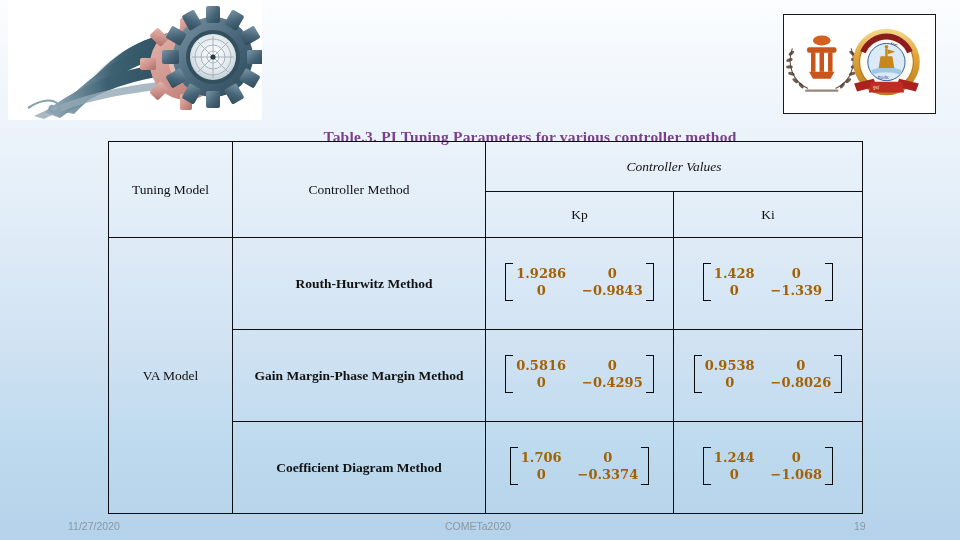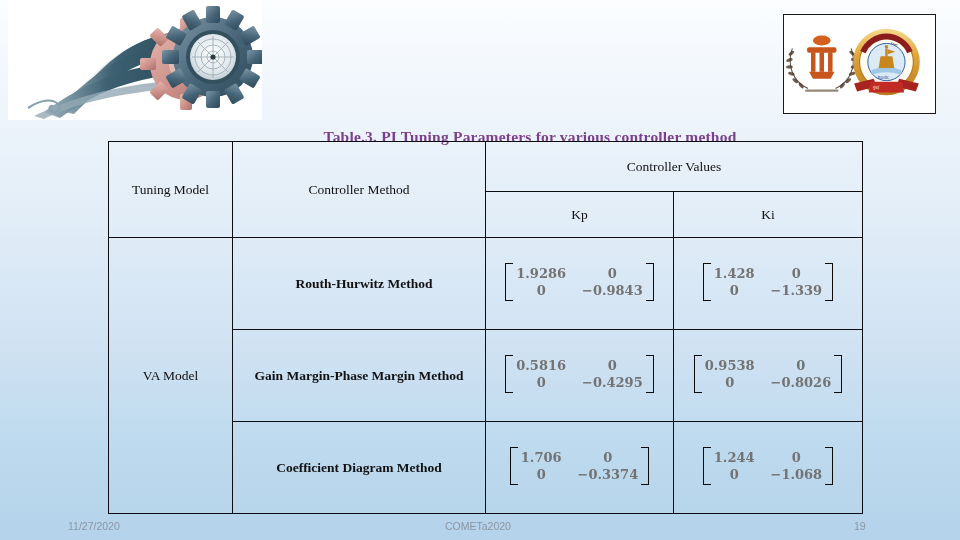--- a/index.html
+++ b/index.html
@@ -57,21 +57,21 @@
 
   .cell-method{font-weight:bold;font-size:13.5px;line-height:1.32;}
   .cell-model{vertical-align:top;padding-top:6px;font-size:13.5px;}
 
   
   .matrix{
     display:inline-flex;align-items:stretch;
     font-family:"DejaVu Serif", serif;
     font-weight:bold;
     font-size:13px;
-    color:#737373;
+    color:#a16207;
   }
   .brk{
     width:7px;
     border-top:1.6px solid #0a0a0a;
     border-bottom:1.6px solid #0a0a0a;
   }
   .brk-l{border-left:1.6px solid #0a0a0a;}
   .brk-r{border-right:1.6px solid #0a0a0a;}
   .mgrid{
     display:grid;grid-template-columns:auto auto;
@@ -254,21 +254,21 @@
     <col class="col-process">
       <col class="col-method">
       <col class="col-kp">
       <col class="col-ki">
   </colgroup>
   <tbody>
 
     <tr>
       <td class="hdr hdr-top hdr-top-pad" rowspan="2">Tuning Model</td>
       <td class="hdr hdr-top hdr-top-pad" rowspan="2">Controller Method</td>
-      <td class="hdr hdr-top hdr-top-pad" colspan="2" style="height:45px;">Controller Values</td>
+      <td class="hdr hdr-top hdr-top-pad" colspan="2" style="height:45px;font-style:italic;">Controller Values</td>
     </tr>
 
     <tr>
       <td class="hdr" style="height:41px;">Kp</td>
       <td class="hdr">Ki</td>
     </tr>
 
     <tr>
       <td class="cell-model" rowspan="3">VA Model</td>
       <td class="cell-method" style="height:87px;padding-left:14px;">Routh-Hurwitz Method</td>

